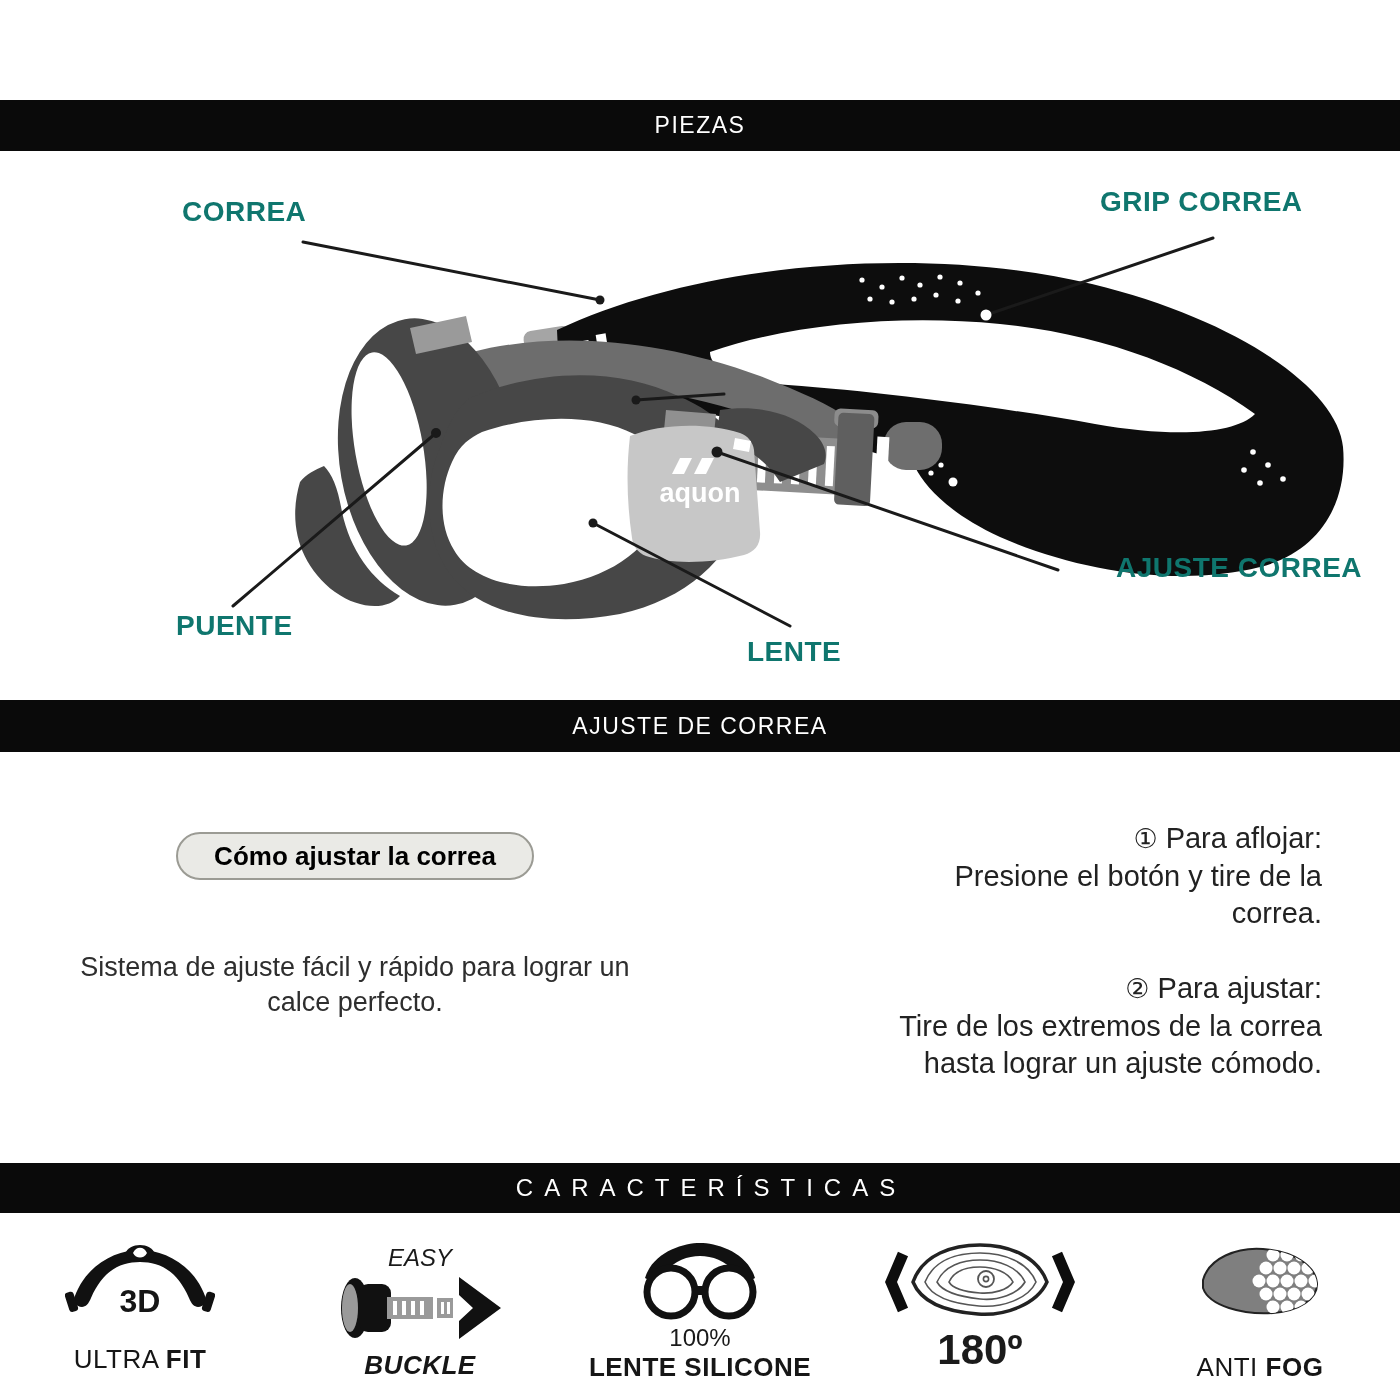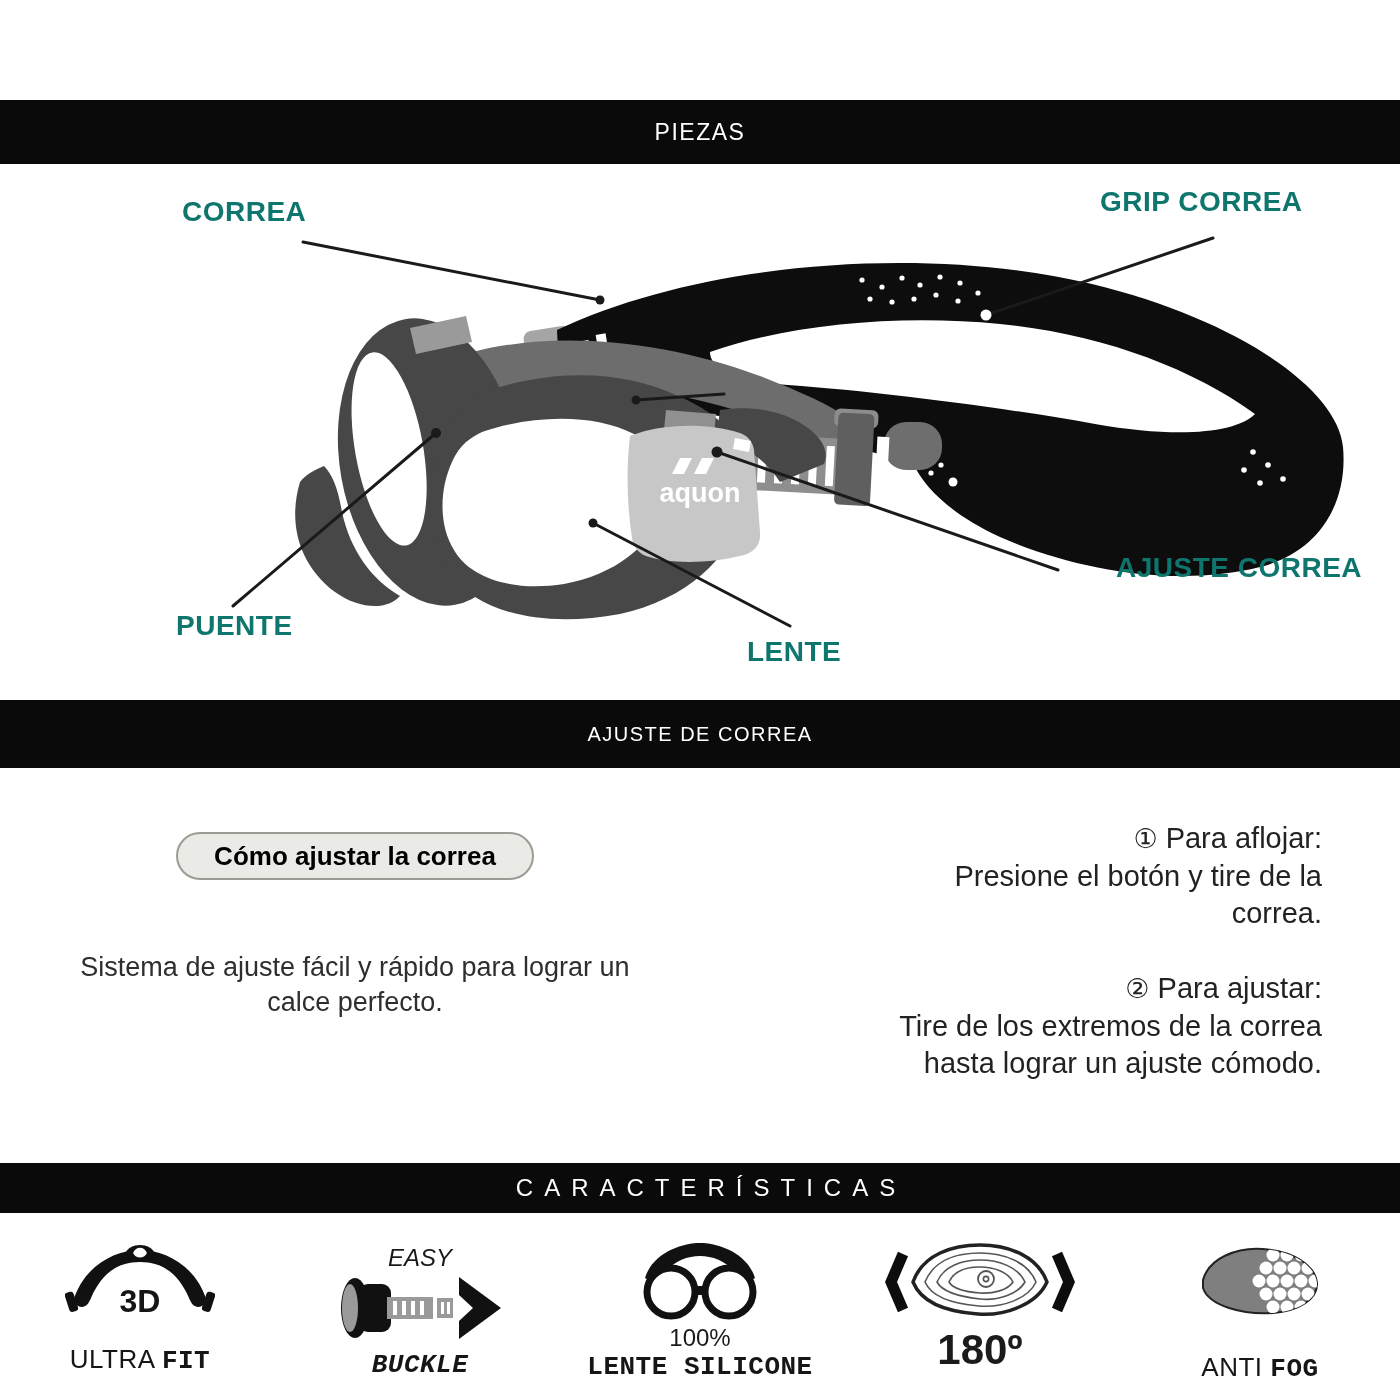--- a/index.html
+++ b/index.html
@@ -6,22 +6,22 @@
     --bar-bg:#0a0a0a; --bar-text:#ffffff; --text-dark:#1b1b1b;
     --strap-black:#0d0d0d; --frame-dark:#474747; --frame-mid:#6d6d6d;
     --ladder-gray:#8e8e8e; --clamp-dark:#5f5f5f; --buckle-light:#c7c7c7;
     --tab-gray:#909090; --pill-bg:#eaeae6; --pill-border:#9b9b94; --fog-gray:#7f7f7f;
   }
   html,body{margin:0;padding:0;}
   body{width:1400px;height:1400px;background:#ffffff;position:relative;overflow:hidden;
        font-family:"Liberation Sans","DejaVu Sans",sans-serif;color:var(--text-dark);}
   .bar{position:absolute;left:0;width:1400px;background:var(--bar-bg);color:var(--bar-text);
        display:flex;align-items:center;justify-content:center;}
-  .bar-piezas{top:100px;height:64px;font-size:23px;letter-spacing:1.5px;}
-  .bar-ajuste{top:700px;height:68px;font-size:20px;letter-spacing:1.5px;}
+  .bar-piezas{top:100px;height:51px;font-size:23px;letter-spacing:1.5px;}
+  .bar-ajuste{top:700px;height:52px;font-size:23px;letter-spacing:1.5px;}
   .bar-caract{top:1163px;height:50px;font-size:24px;letter-spacing:11px;padding-left:11px;}
   .diagram{position:absolute;top:152px;left:0;width:1400px;height:550px;}
   .dlabel{position:absolute;font-weight:bold;font-size:28px;letter-spacing:.5px;color:#0f766e;white-space:nowrap;}
   #lbl-correa{left:182px;top:44px;}
   #lbl-grip{left:1100px;top:34px;}
   #lbl-puente{left:176px;top:458px;}
   #lbl-lente{left:747px;top:484px;}
   #lbl-ajuste{left:1116px;top:400px;}
   .pill{position:absolute;left:176px;top:832px;width:358px;height:48px;border-radius:32px;
         background:var(--pill-bg);border:2.5px solid var(--pill-border);box-sizing:border-box;
@@ -31,21 +31,21 @@
   .steps{position:absolute;right:78px;top:820px;width:620px;text-align:right;
          font-size:29px;line-height:37px;color:#222222;}
   .step{margin-bottom:38px;}
   .step-num{font-size:27px;}
   .step-title{margin-left:8px;}
   .features{position:absolute;top:1240px;left:0;width:1400px;height:160px;display:flex;}
   .feature{flex:1;display:flex;flex-direction:column;align-items:center;justify-content:flex-start;}
   .f-label{font-size:26px;color:#161616;letter-spacing:.5px;white-space:nowrap;}
   .f-top{font-size:24px;color:#1a1a1a;}
   .italic{font-style:italic;}
-  .bold{font-weight:bold;font-family:Liberation Mono, monospace;}
+  .bold{font-weight:bold;}
   .big-180{font-weight:bold;font-size:42px;margin-top:2px;}
   .uv-big{font-weight:bold;font-size:48px;line-height:48px;margin-top:14px;}
   .uv-sub{font-size:26px;letter-spacing:1px;margin-top:2px;}
   svg{display:block;}
 </style>
 </head>
 <body>
 
 <div class="bar bar-piezas">
   <span>PIEZAS</span>

